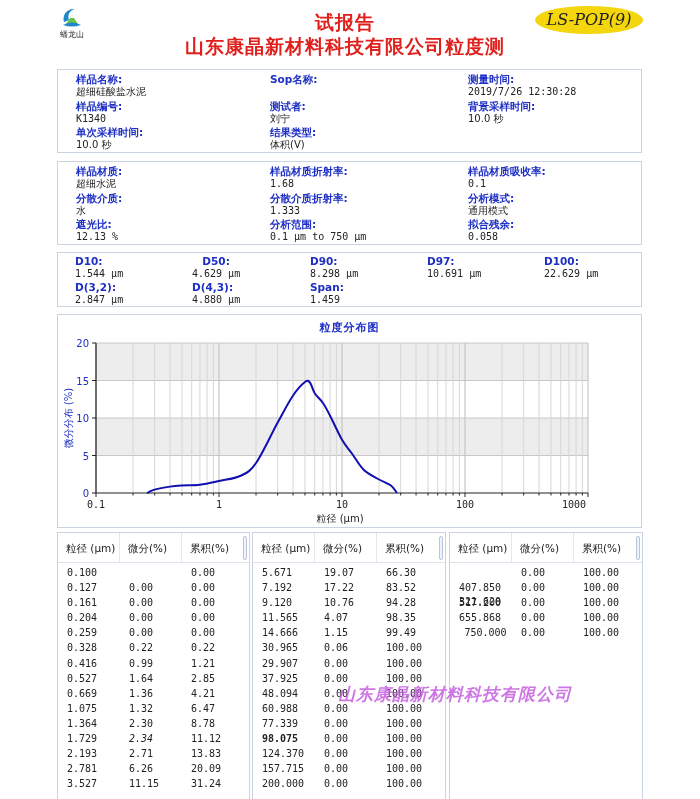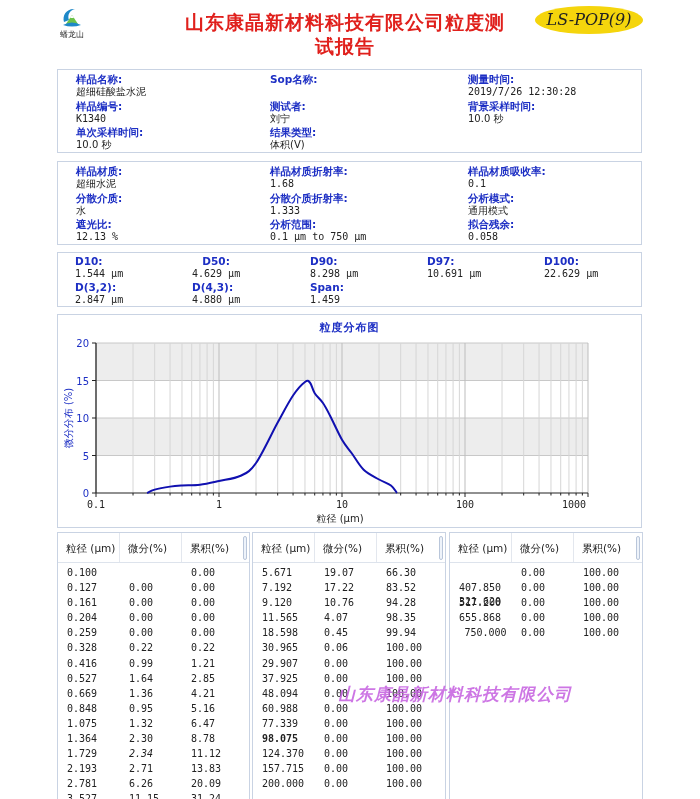--- a/index.html
+++ b/index.html
@@ -52,22 +52,22 @@
   <svg width="24" height="22" viewBox="0 0 24 22">
     <path d="M4 16 C2 9 7 2 15 3 C10 4 7 9 9 14 Z" fill="#1e88c8"></path>
     <path d="M6 18 L12 9 L18 18 Z" fill="#6cc24a"></path>
     <path d="M10 12 L12 9 L14 12 Z" fill="#fff"></path>
     <path d="M3 19 Q12 14 21 19 Q12 22 3 19 Z" fill="#1e88c8"></path>
   </svg>
   <div class="logo-text">蟠龙山</div>
 </div>
 
 <div class="title">
+  <div>试报告</div>
   <div>山东康晶新材料科技有限公司粒度测</div>
-  <div>试报告</div>
 </div>
 
 <div class="badge">LS-POP(9)</div>
 
 <div class="panel" style="left:57px; top:69px; width:585px; height:84px;">
   <div class="field" style="left:18px; top:3px;">
     <div class="lbl">样品名称:</div>
     <div class="val cn">超细硅酸盐水泥</div>
   </div>
   <div class="field" style="left:212px; top:3px;">
@@ -331,25 +331,20 @@
         <div class="td" style="width: 62px;">0.527</div>
         <div class="td" style="width: 62px;">1.64</div>
         <div class="td" style="width: 62px;">2.85</div>
       </div>
       <div class="row">
         <div class="td" style="width: 62px;">0.669</div>
         <div class="td" style="width: 62px;">1.36</div>
         <div class="td" style="width: 62px;">4.21</div>
       </div>
       <div class="row">
-        <div class="td" style="width: 62px;">0.848</div>
-        <div class="td" style="width: 62px;">0.95</div>
-        <div class="td" style="width: 62px;">5.16</div>
-      </div>
-      <div class="row">
         <div class="td" style="width: 62px;">1.075</div>
         <div class="td" style="width: 62px;">1.32</div>
         <div class="td" style="width: 62px;">6.47</div>
       </div>
       <div class="row">
         <div class="td" style="width: 62px;">1.364</div>
         <div class="td" style="width: 62px;">2.30</div>
         <div class="td" style="width: 62px;">8.78</div>
       </div>
       <div class="row">
@@ -396,23 +391,23 @@
         <div class="td" style="width: 62px;">9.120</div>
         <div class="td" style="width: 62px;">10.76</div>
         <div class="td" style="width: 62px;">94.28</div>
       </div>
       <div class="row">
         <div class="td" style="width: 62px;">11.565</div>
         <div class="td" style="width: 62px;">4.07</div>
         <div class="td" style="width: 62px;">98.35</div>
       </div>
       <div class="row">
-        <div class="td" style="width: 62px;">18.598</div>
-        <div class="td" style="width: 62px;">0.45</div>
-        <div class="td" style="width: 62px;">99.94</div>
+        <div class="td" style="width: 62px;">14.666</div>
+        <div class="td" style="width: 62px;">1.15</div>
+        <div class="td" style="width: 62px;">99.49</div>
       </div>
       <div class="row">
         <div class="td" style="width: 62px;">30.965</div>
         <div class="td" style="width: 62px;">0.06</div>
         <div class="td" style="width: 62px;">100.00</div>
       </div>
       <div class="row">
         <div class="td" style="width: 62px;">29.907</div>
         <div class="td" style="width: 62px;">0.00</div>
         <div class="td" style="width: 62px;">100.00</div>

